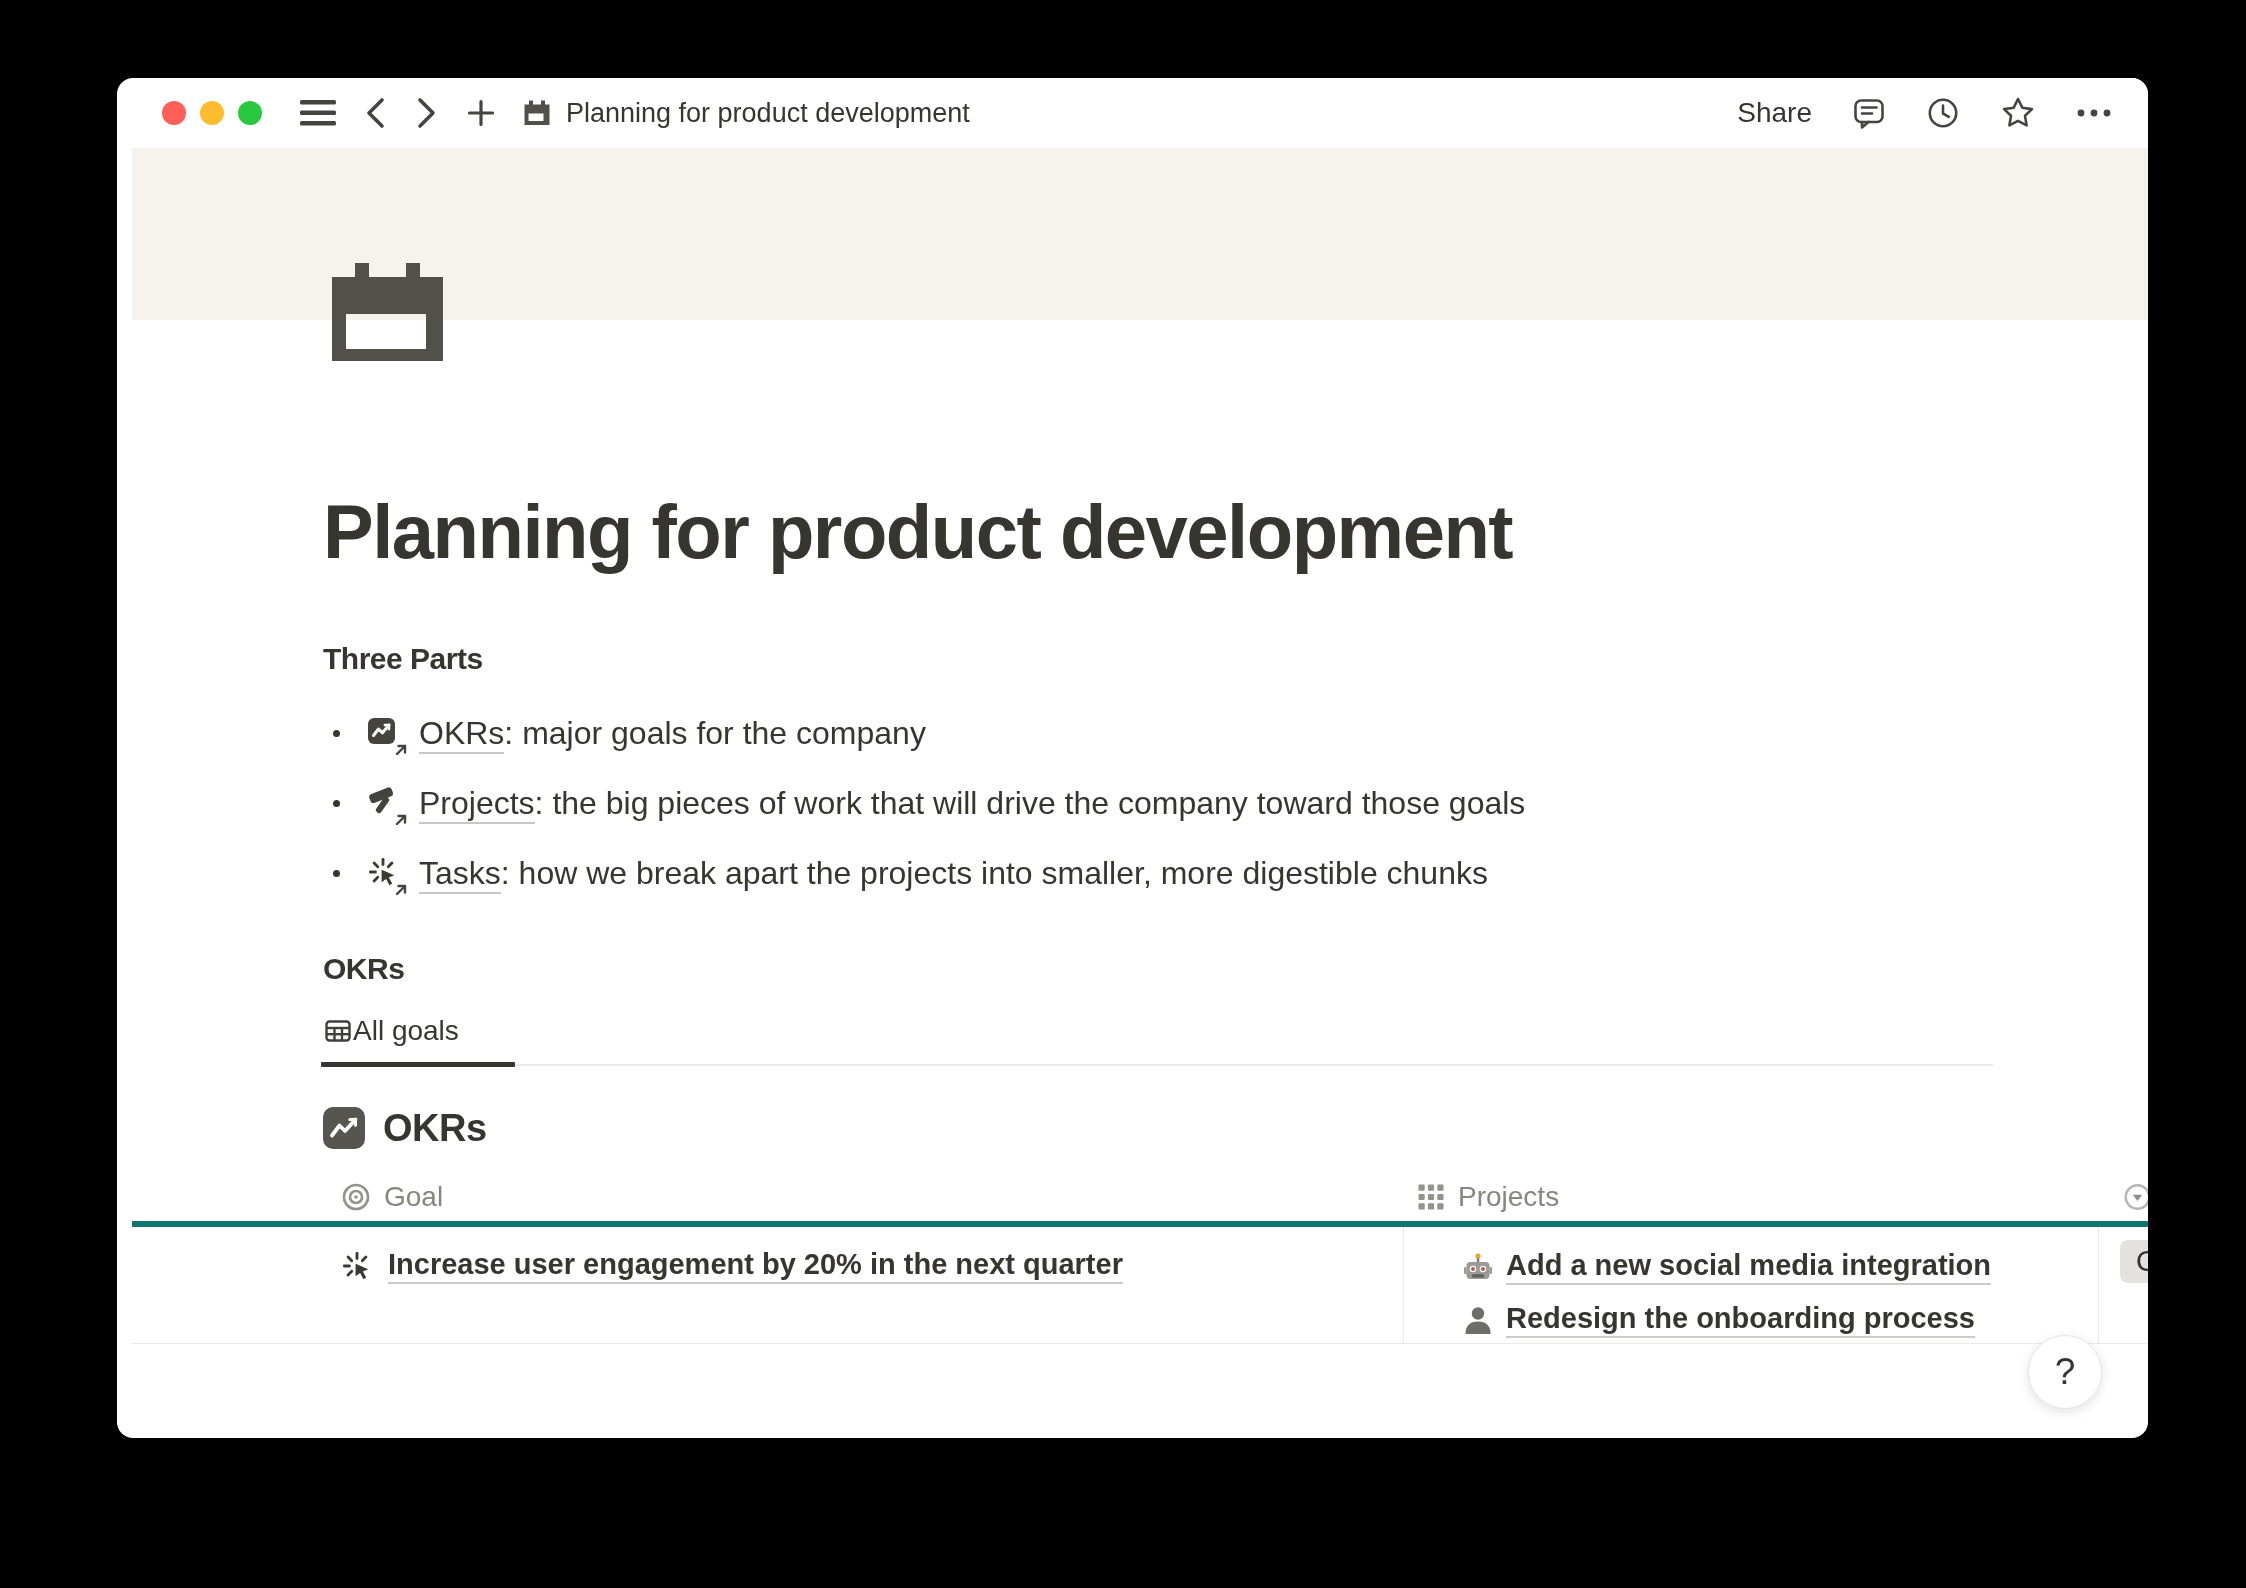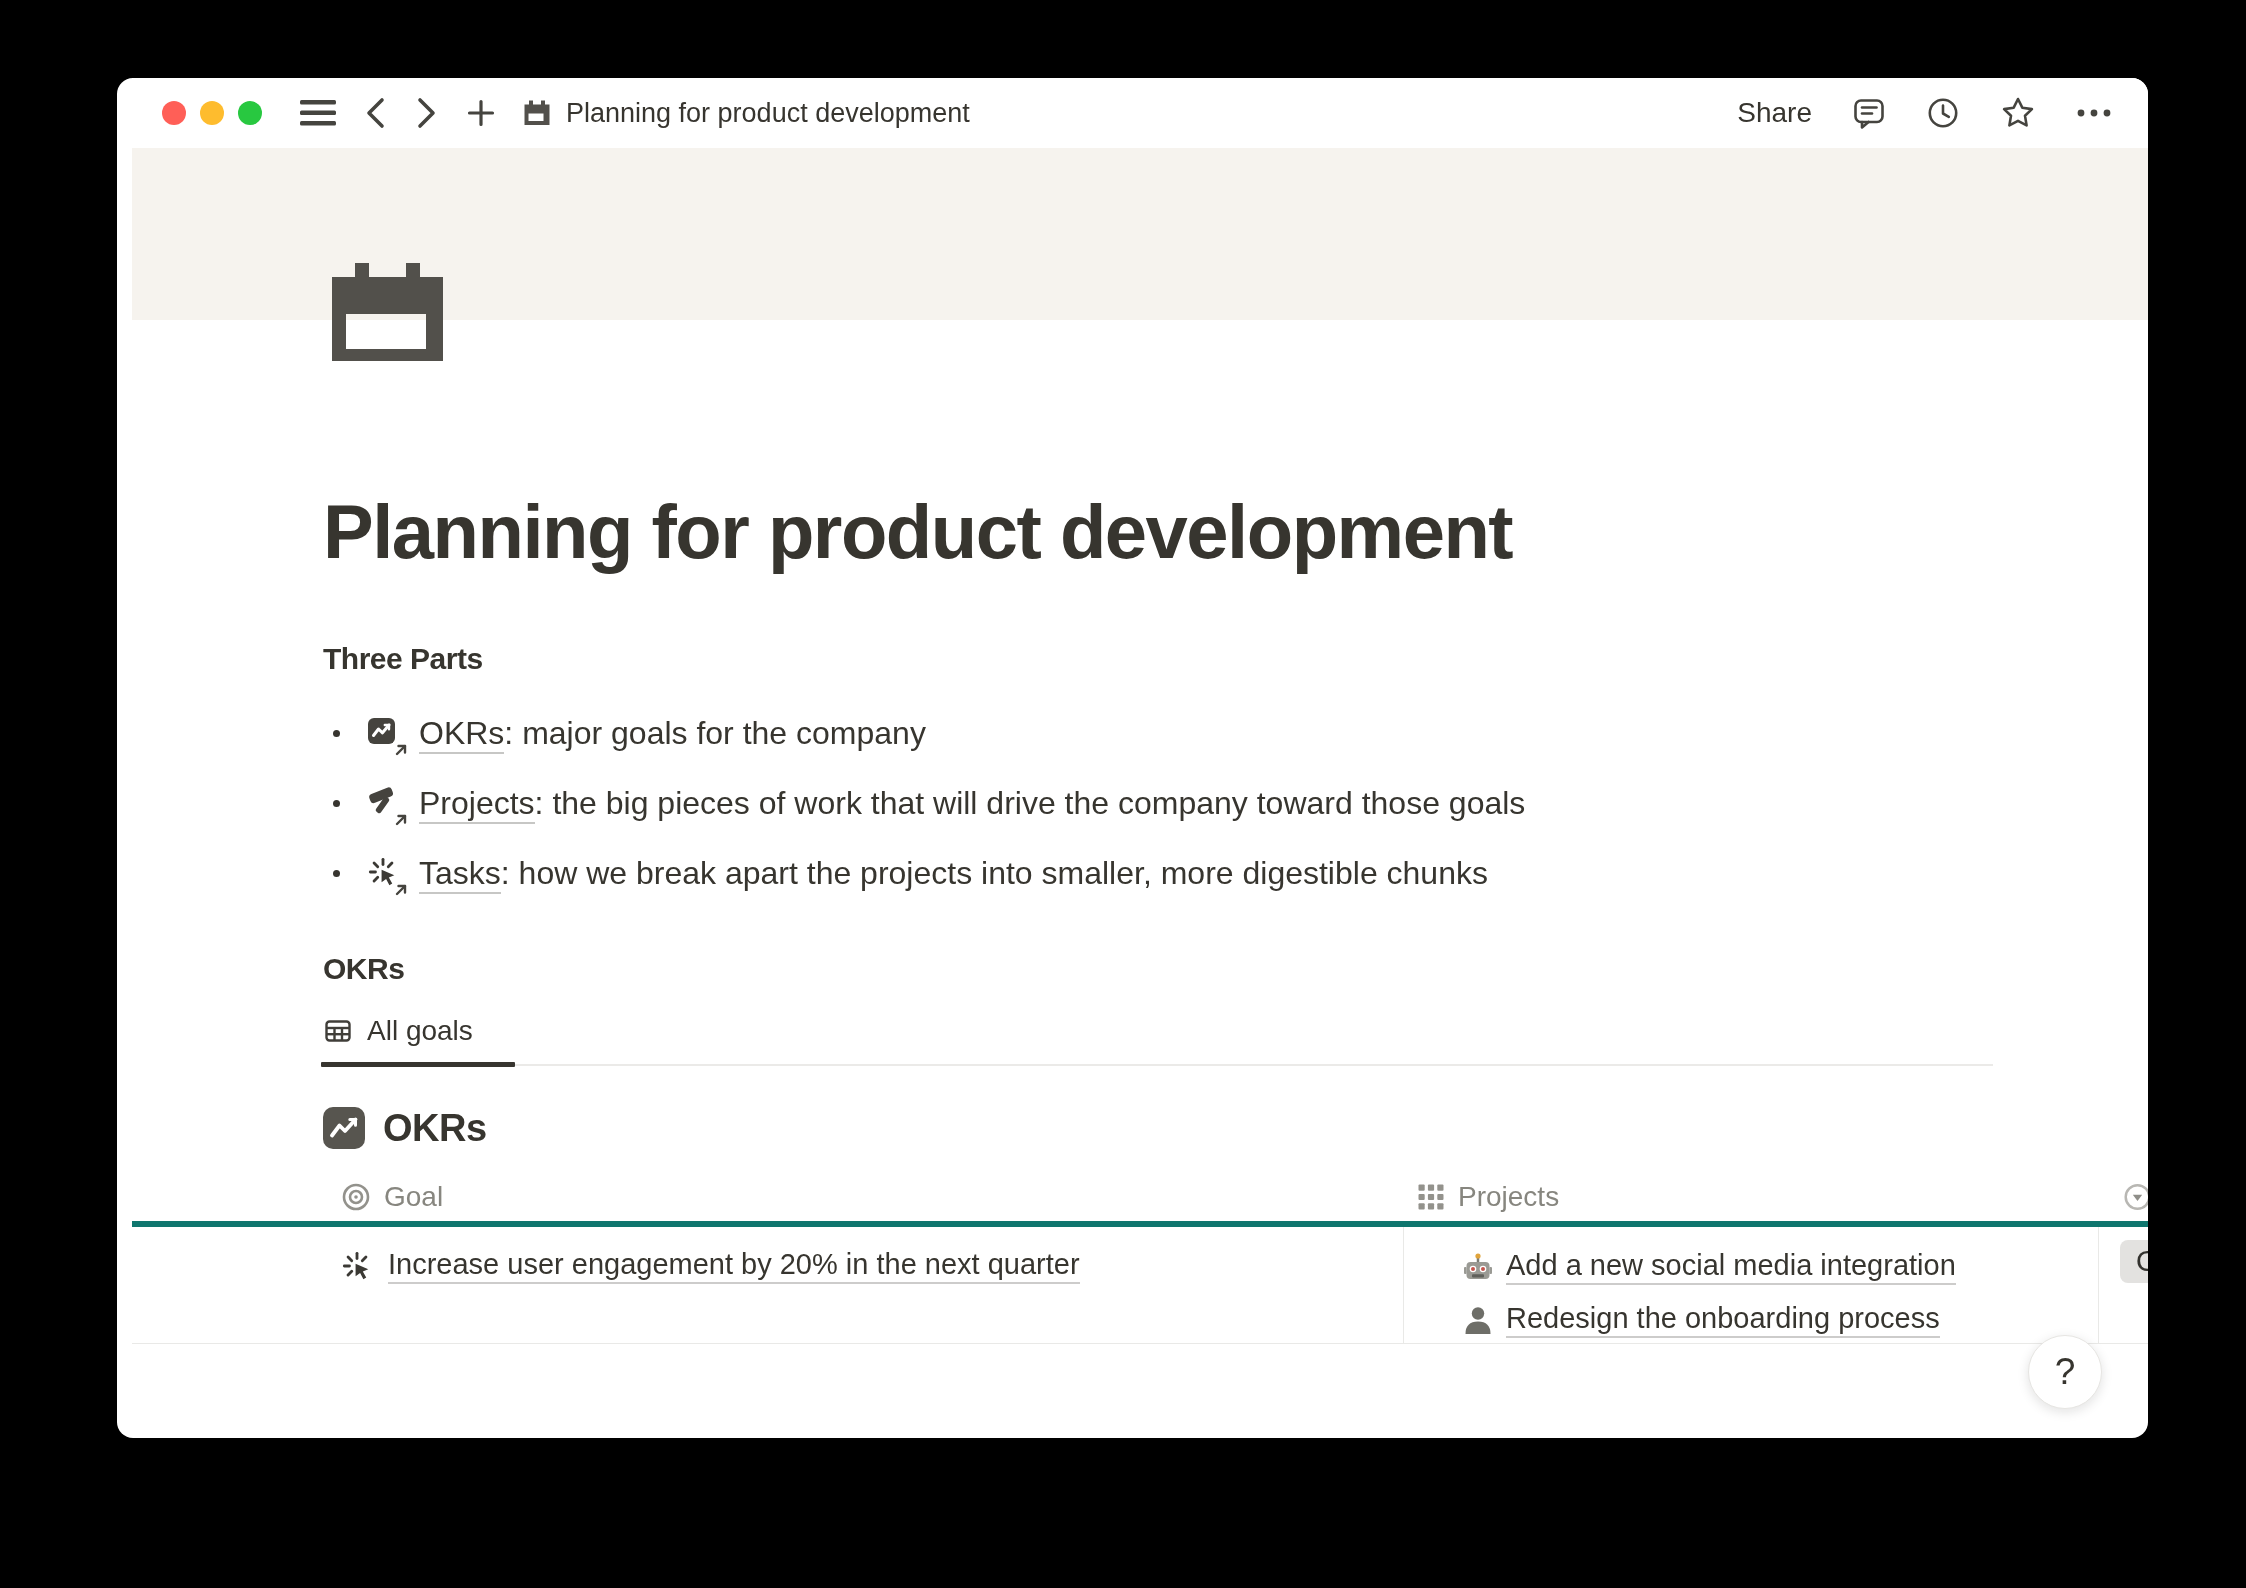--- a/index.html
+++ b/index.html
@@ -25,37 +25,37 @@
   .h2{margin:66px 0 0 191px;font-size:30px;font-weight:700;letter-spacing:-.5px;line-height:1.2;}
   .h2-okrs{margin-top:48px;}
   .bullets{list-style:none;margin:26px 0 0 191px;padding:0;}
   .bullets li{display:flex;align-items:center;height:60px;margin-bottom:10px;font-size:32px;line-height:44px;}
   .dot{width:7px;height:7px;border-radius:50%;background:#37352f;margin:0 27px 0 10px;flex:none;}
   .plicon{position:relative;width:34px;height:34px;margin-right:18px;flex:none;}
   .plicon .base{position:absolute;left:0;top:0;}
   .link-arrow{position:absolute;right:-8px;bottom:-8px;background:#fff;line-height:0;padding:1px;}
   .plink{font-weight:500;border-bottom:2px solid rgba(55,53,47,.28);padding-bottom:1px;}
   
-  .tabs{margin:22px 0 0 191px;display:flex;align-items:center;height:44px;gap:14px;font-size:28px;font-weight:500;color:#37352f;}
+  .tabs{margin:22px 0 0 191px;display:flex;align-items:center;height:44px;font-size:28px;font-weight:500;color:#37352f;}
   .tab-rule{position:relative;margin-left:191px;margin-top:9px;height:5px;}
   .rule-light{position:absolute;left:0;top:2px;width:1670px;height:2px;background:#ebeae8;}
   .rule-dark{position:absolute;left:-2px;top:0;width:194px;height:5px;background:#37352f;border-radius:1px;}
   
   .db-title{margin:40px 0 0 191px;display:flex;align-items:center;gap:18px;height:42px;}
   .db-title-text{font-size:38px;font-weight:700;letter-spacing:-.5px;}
   .db-header{position:relative;height:48px;margin-top:24px;border-bottom:6px solid #0f766e;}
   .colhead{position:absolute;top:50%;transform:translateY(-50%);display:flex;align-items:center;gap:13px;color:#87867f;font-size:28px;}
   .col-goal{left:209px;}
   .col-projects{left:1285px;}
   .col-hidden{position:absolute;left:1992px;top:50%;transform:translateY(-50%);background:none;border:none;padding:0;line-height:0;}
   .db-row{position:relative;height:116px;border-bottom:1px solid #e9e9e7;}
   .vline{position:absolute;top:0;bottom:0;width:1px;background:#e9e9e7;}
   .v1{left:1271px;} .v2{left:1966px;}
   .cell-goal{position:absolute;left:209px;top:21px;display:flex;align-items:center;gap:15px;font-size:29px;}
-  .cell-goal .plink,.proj-line .plink{font-weight:400;border-bottom:2px solid rgba(55,53,47,.25);}
+  .cell-goal .plink,.proj-line .plink{font-weight:700;border-bottom:2px solid rgba(55,53,47,.25);}
   .cell-projects{position:absolute;left:1331px;top:20px;display:flex;flex-direction:column;gap:13px;}
   .proj-line{display:flex;align-items:center;gap:13px;font-size:29px;height:40px;}
   .cell-status{position:absolute;left:1988px;top:13px;white-space:nowrap;}
   .tag{display:inline-block;background:#e3e2e0;border-radius:8px;padding:5px 16px;font-size:29px;color:#33322e;}
   
   .help{position:absolute;left:1911px;top:1257px;width:74px;height:74px;border-radius:50%;background:#fff;border:1px solid #e6e5e2;box-shadow:0 3px 12px rgba(15,15,15,.12);display:flex;align-items:center;justify-content:center;font-size:37px;font-weight:500;color:#37352f;z-index:5;}
   svg{display:block;}
 </style>
 </head>
 <body>

